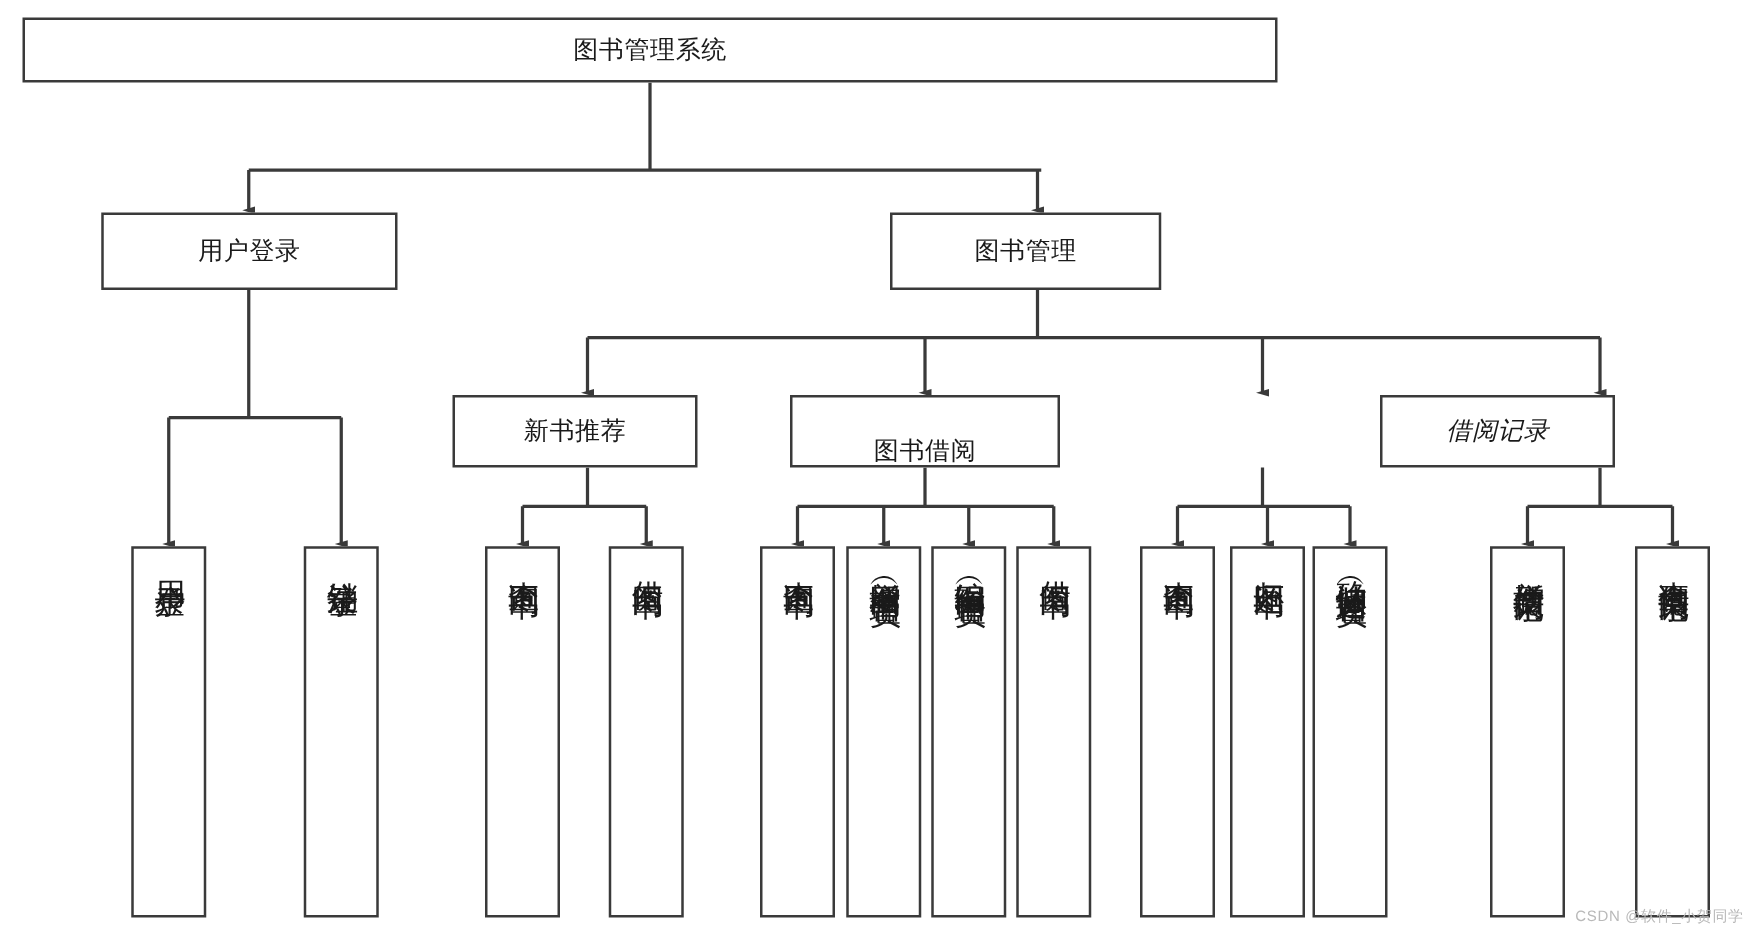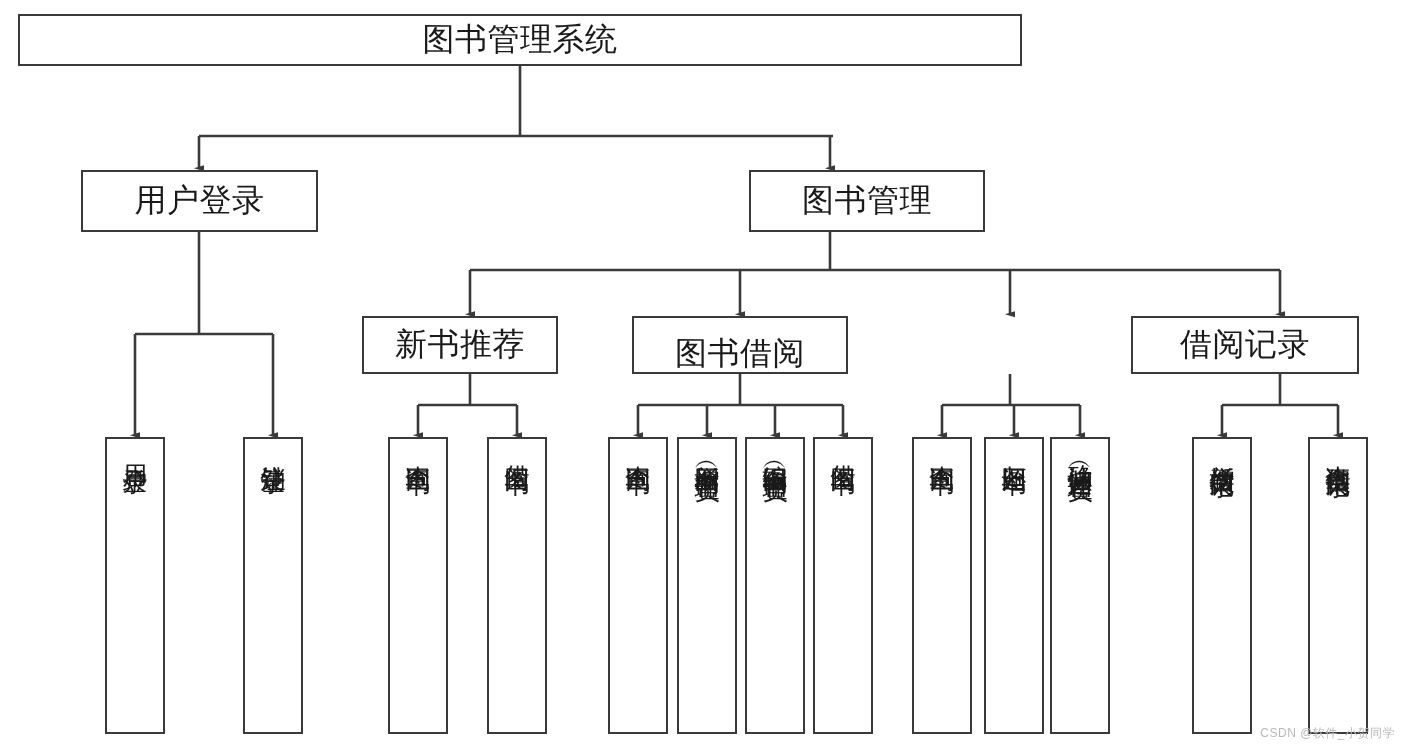--- a/index.html
+++ b/index.html
@@ -35,21 +35,21 @@
     color: #1a1a1a;
   }
   .node-label {
     display: block;
     text-align: center;
     line-height: 1.12;
     white-space: nowrap;
     color: #1a1a1a;
   }
   .node-horizontal .node-label {
-    font-size: 32px;
+    font-size: 20px;
     letter-spacing: 0.5px;
   }
   .node-vertical {
     align-items: flex-start;
     padding-top: 6px;
   }
   .node-vertical .node-label {
     writing-mode: vertical-rl;
     text-orientation: upright;
     font-size: 25px;
@@ -141,34 +141,34 @@
   </svg>
 
   <div class="node-box node-horizontal" style="left:18px; top:14px; width:1004px; height:52px;">
     <span class="node-label">图书管理系统</span>
   </div>
 
   <div class="node-box node-horizontal" style="left:81px; top:170px; width:237px; height:62px;">
     <span class="node-label">用户登录</span>
   </div>
 
-  <div class="node-box node-horizontal" style="left:712px; top:170px; width:236px; height:62px;margin-left:37px;">
+  <div class="node-box node-horizontal" style="left:712px; top:170px; width:217px; height:62px;">
     <span class="node-label">图书管理</span>
   </div>
 
   <div class="node-box node-horizontal" style="left:362px; top:316px; width:196px; height:58px;">
     <span class="node-label">新书推荐</span>
   </div>
 
   <div class="node-box node-horizontal" style="left:632px; top:316px; width:216px; height:58px;align-items:flex-end;">
     <span class="node-label">图书借阅</span>
   </div>
 
 
-  <div class="node-box node-horizontal" style="left:1131px; top:316px; width:228px; height:58px;">
+  <div class="node-box node-horizontal" style="left:1104px; top:316px; width:188px; height:58px;font-style:italic;">
     <span class="node-label">借阅记录</span>
   </div>
 
   <div class="node-box node-vertical" style="left:105px; top:437px; width:60px; height:297px;">
     <span class="node-label">用户登录</span>
   </div>
 
   <div class="node-box node-vertical" style="left:243px; top:437px; width:60px; height:297px;">
     <span class="node-label">注销登录</span>
   </div>

